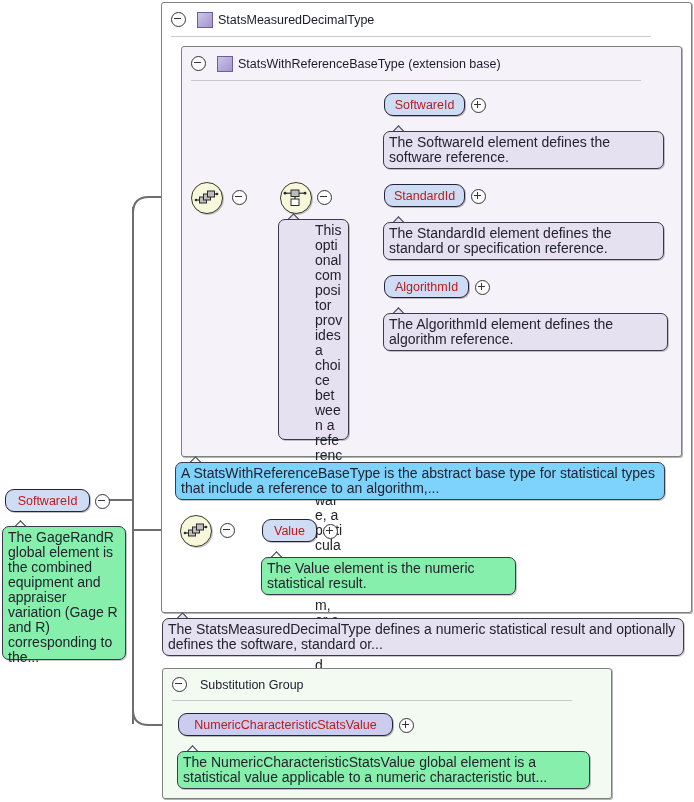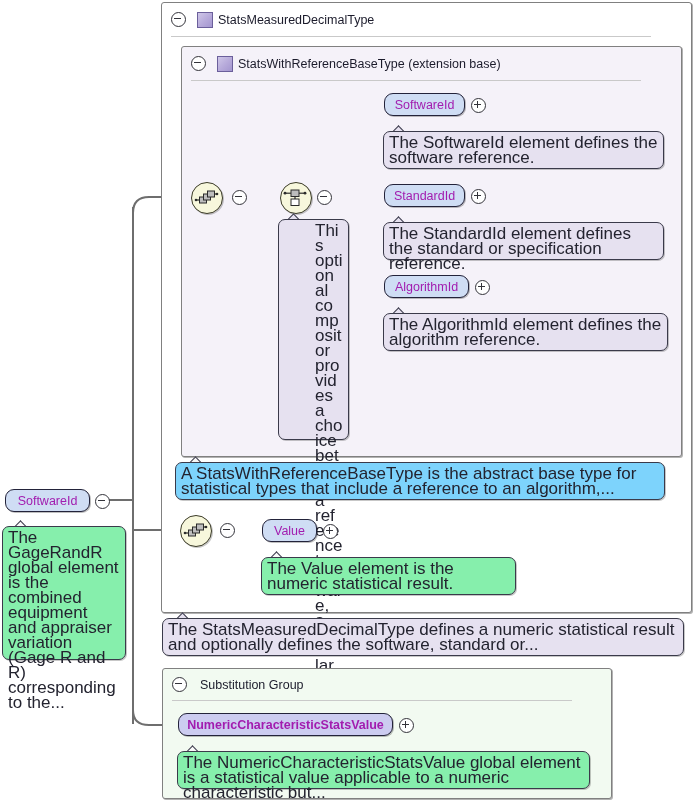--- a/index.html
+++ b/index.html
@@ -103,33 +103,33 @@
     box-sizing: border-box;
     background: #cfddf4;
     border: 1px solid #23233a;
     border-radius: 9px;
     height: 23px;
     display: flex;
     align-items: center;
     justify-content: center;
     padding: 0 22px;
     font-size: 12.5px;
-    color: #a21caf;
+    color: #b91c1c;
     white-space: nowrap;
     box-shadow: 1px 1px 0 rgba(0,0,0,0.25);
   }
   .elem.lilac { background: #ccccf0; }
 
   
   .doc {
     position: absolute;
     box-sizing: border-box;
     border: 1px solid #3a3a4a;
     border-radius: 7px;
-    font-size: 17px;
+    font-size: 14px;
     line-height: 15px;
     color: #23232f;
     padding: 3px 5px 3px 5px;
     box-shadow: 1px 1px 0 rgba(0,0,0,0.22);
   }
   .doc.lavender { background: #e6e1f0; }
   .doc.pale     { background: #7dd3fc; }
   .doc.white    { background: #86efac; }
 
   
@@ -334,21 +334,21 @@
   <div class="doc lavender" style="left:162px; top:618px; width:522px; height:38px;">The StatsMeasuredDecimalType defines a numeric statistical result and optionally defines the software, standard or...</div>
 
   <div class="panel panel-sub" style="left:162px; top:668px; width:450px; height:131px;">
     <div class="panel-head" style="padding-left:9px; height:31px;">
       <span class="toggle"></span>
       <span class="panel-title" style="margin-left:13px;">Substitution Group</span>
     </div>
     <div class="panel-rule" style="left:9px; top:31px; width:400px;"></div>
   </div>
 
-  <div class="elem lilac" style="left:178px; top:713px; width:215px;font-weight:bold;">
+  <div class="elem lilac" style="left:178px; top:713px; width:215px;">
     <span>NumericCharacteristicStatsValue</span>
   </div>
   <span class="toggle plus" style="position:absolute; left:399px; top:718px;"></span>
   <div class="notch white" style="left:185px; top:744px;">
       <i></i>
     </div>
   <div class="doc white" style="left:177px; top:751px; width:413px; height:38px;">The NumericCharacteristicStatsValue global element is a statistical value applicable to a numeric characteristic but...</div>
 
 </div>
 

